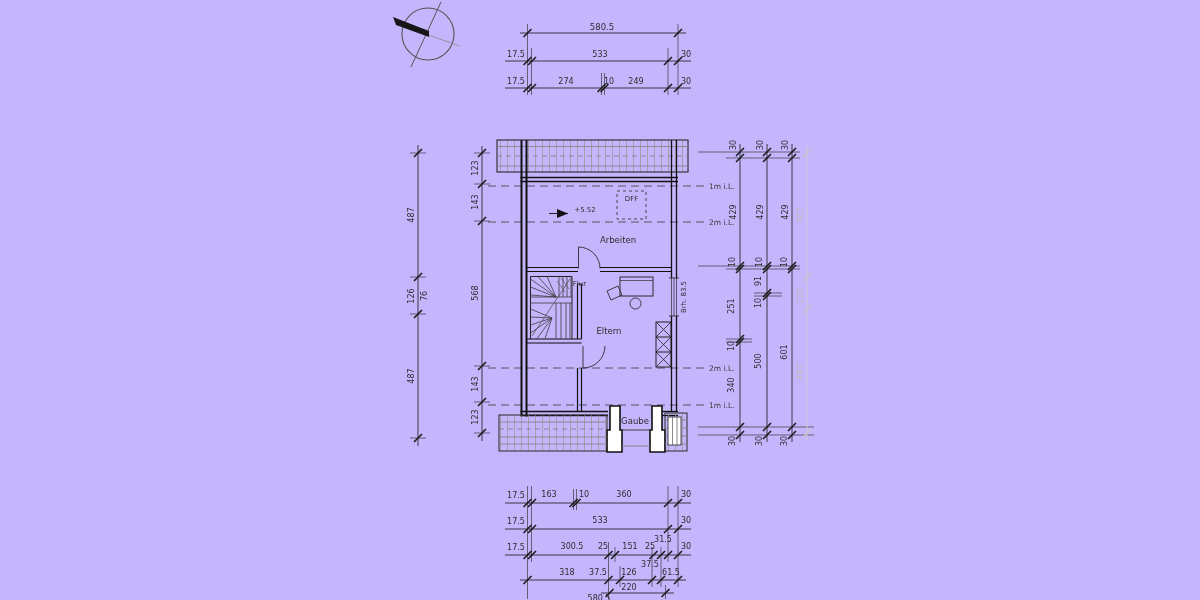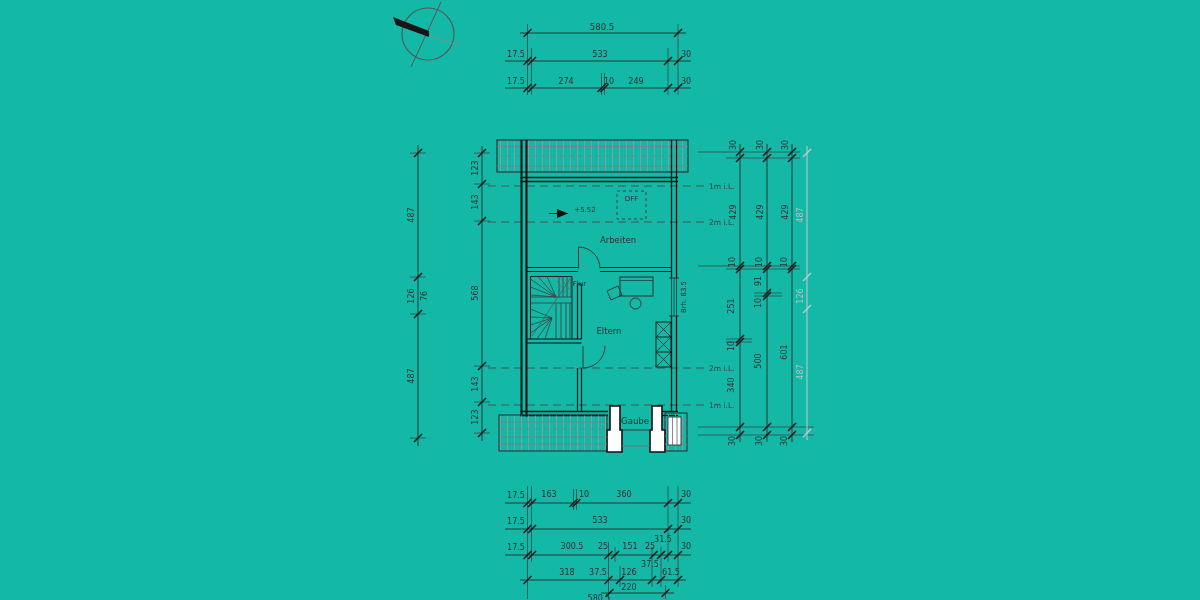--- a/index.html
+++ b/index.html
@@ -1,16 +1,16 @@
 <!DOCTYPE html>
 <html><head>
 <meta charset="utf-8">
 <style>
   html,body{margin:0;padding:0;background:#fff;}
-  .page{position:relative;width:1200px;height:600px;background:#14b8a6;overflow:hidden;
+  .page{position:relative;width:1200px;height:600px;background:#c4b5fd;overflow:hidden;
         font-family:"DejaVu Sans",sans-serif;}
   svg text{fill:#2e2e2e;font-family:"DejaVu Sans",sans-serif;}
   .dim{font-size:8px;}
   .dim-big{font-size:8.5px;}
   .room{font-size:8.5px;}
   .small{font-size:7px;}
   .il{font-size:7.5px;fill:#3a3a3a;}
   .faint{fill:#bdbdbd;}
 </style>
 </head>

